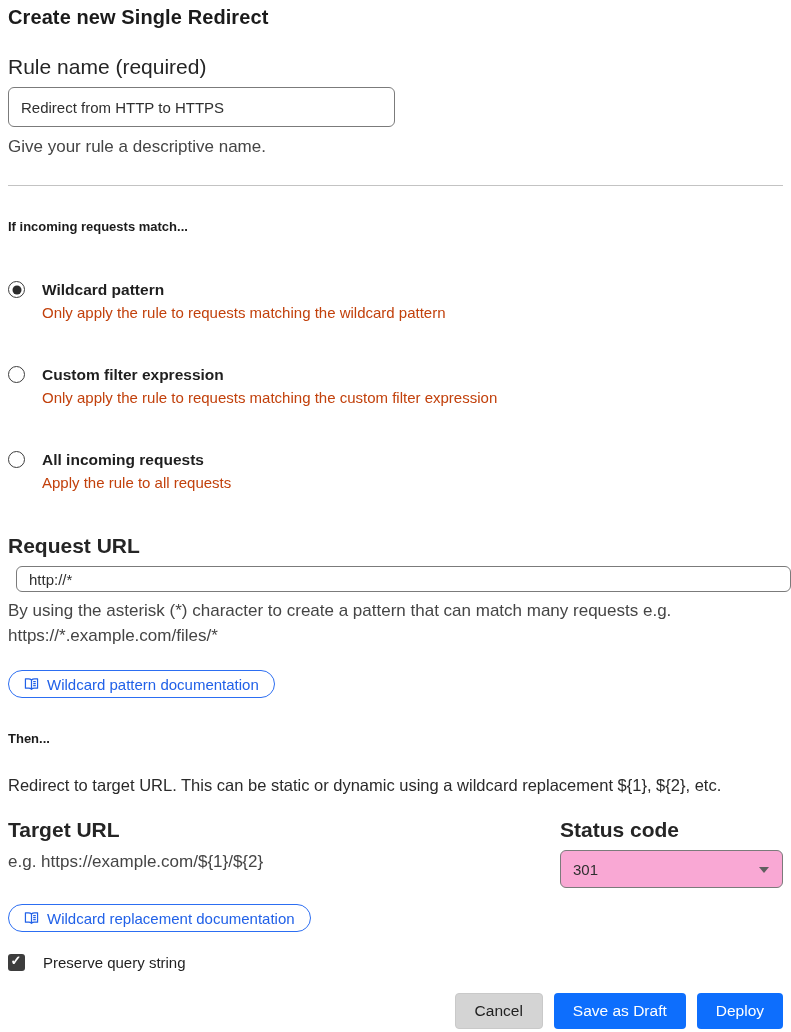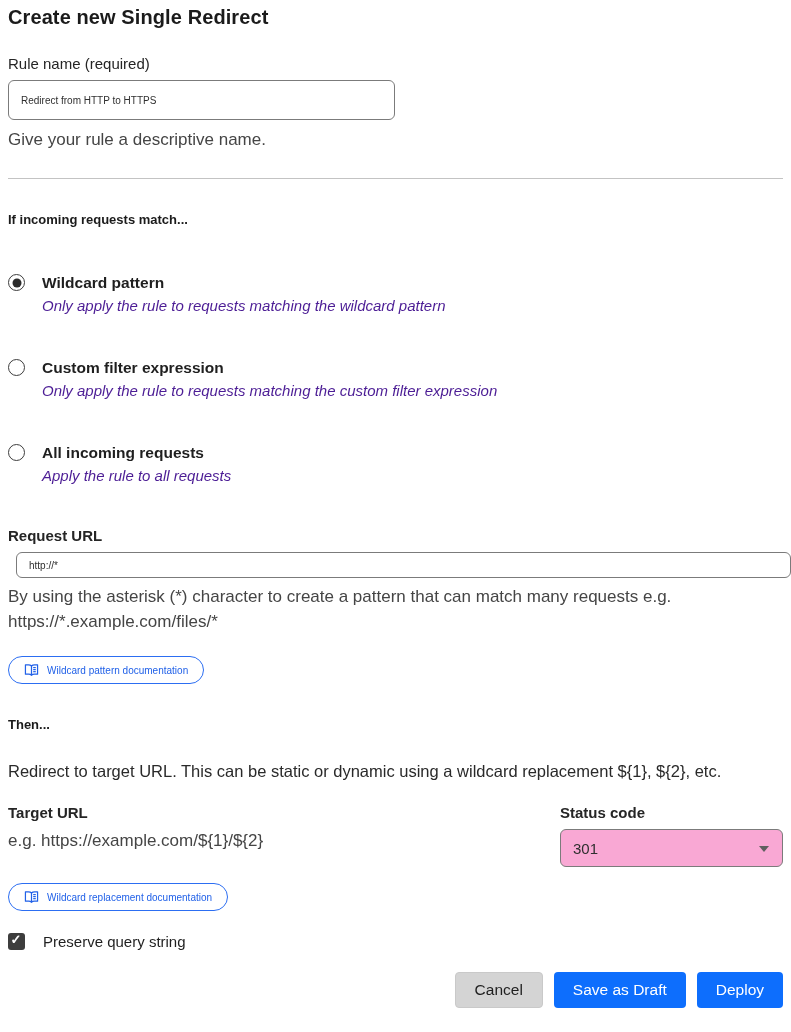--- a/index.html
+++ b/index.html
@@ -7,28 +7,28 @@
   body {
     width: 791px; height: 1032px;
     font-family: "Liberation Sans", sans-serif;
     color: #1f1f1f;
     overflow: hidden;
   }
   .container { padding: 6px 8px 0 8px; width: 791px; }
 
   h1.page-title { font-size: 20px; font-weight: 700; color: #1b1b1b; letter-spacing: .1px; }
 
-  .field-label { font-size: 15px; color: #252525; margin-top: 26px; }
+  .field-label { font-size: 21px; color: #252525; margin-top: 26px; }
   .field-label.semibold { font-weight: 600; }
 
   .text-input {
     display: block; margin-top: 8px;
     height: 40px; width: 387px;
     border: 1px solid #7b7b7b; border-radius: 6px;
-    padding: 12px 12px; font-size: 10px; color: #2f2f2f;
+    padding: 12px 12px; font-size: 15px; color: #2f2f2f;
     font-family: "Liberation Sans", sans-serif;
     background: #fff; outline: none;
   }
   .text-input.full { width: 775px; height: 24px; margin-left: 8px; }
 
   .helper { font-size: 17px; color: #454545; margin-top: 7px; line-height: 25px; }
 
   .divider { border: none; border-top: 1px solid #c3c3c3; margin-top: 26px; }
 
   h2.section-heading { font-size: 13px; font-weight: 700; color: #1b1b1b; margin-top: 33px; }
@@ -40,30 +40,30 @@
     border: 1.6px solid #3d3d3d; border-radius: 50%;
     margin-top: 2px; position: relative; background: #fff;
   }
   .radio-circle.on::after {
     content: ""; position: absolute; left: 50%; top: 50%;
     width: 9px; height: 9px; border-radius: 50%;
     background: #2b2b2b; transform: translate(-50%, -50%);
   }
   .radio-text { margin-left: 17px; }
   .radio-label { font-size: 15.5px; font-weight: 700; color: #1f1f1f; line-height: 22px; }
-  .radio-desc { font-size: 15px; color: #4c1d95; line-height: 24px; font-style: italic; }
+  .radio-desc { font-size: 15px; color: #c2410c; line-height: 24px; }
 
   .helper-block { margin-top: 6px; }
 
   .doc-pill {
     display: inline-flex; align-items: center; gap: 8px;
     margin-top: 22px;
     border: 1.4px solid #2c6ef2; border-radius: 15px;
     background: #ffffff; color: #2161e8;
-    font-size: 10px; font-family: "Liberation Sans", sans-serif;
+    font-size: 15px; font-family: "Liberation Sans", sans-serif;
     padding: 5px 15px; height: 28px; cursor: pointer;
   }
   .doc-pill svg { display: block; }
 
   .then-desc { font-size: 16.5px; color: #2a2a2a; margin-top: 30px; }
 
   .row { display: flex; margin-top: 23px; }
   .col-target { width: 552px; }
   .col-status { width: 223px; margin-left: 8px; }
   .row .field-label { margin-top: 0; }

